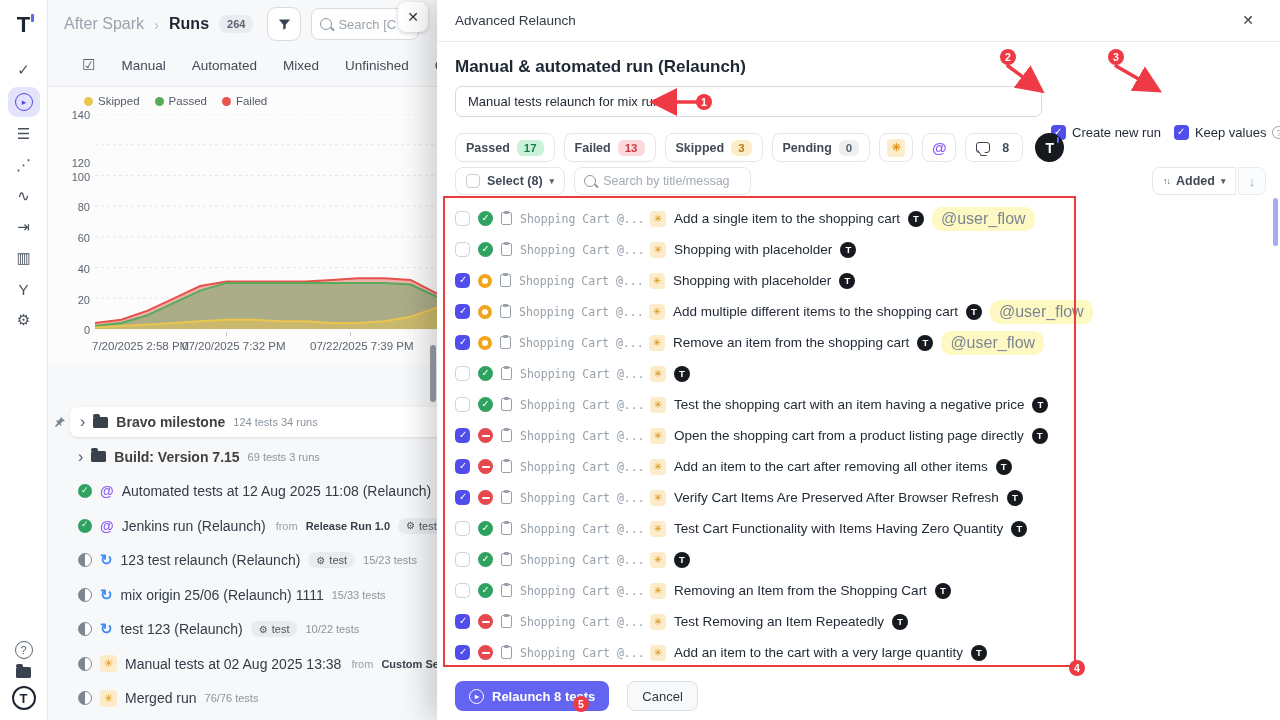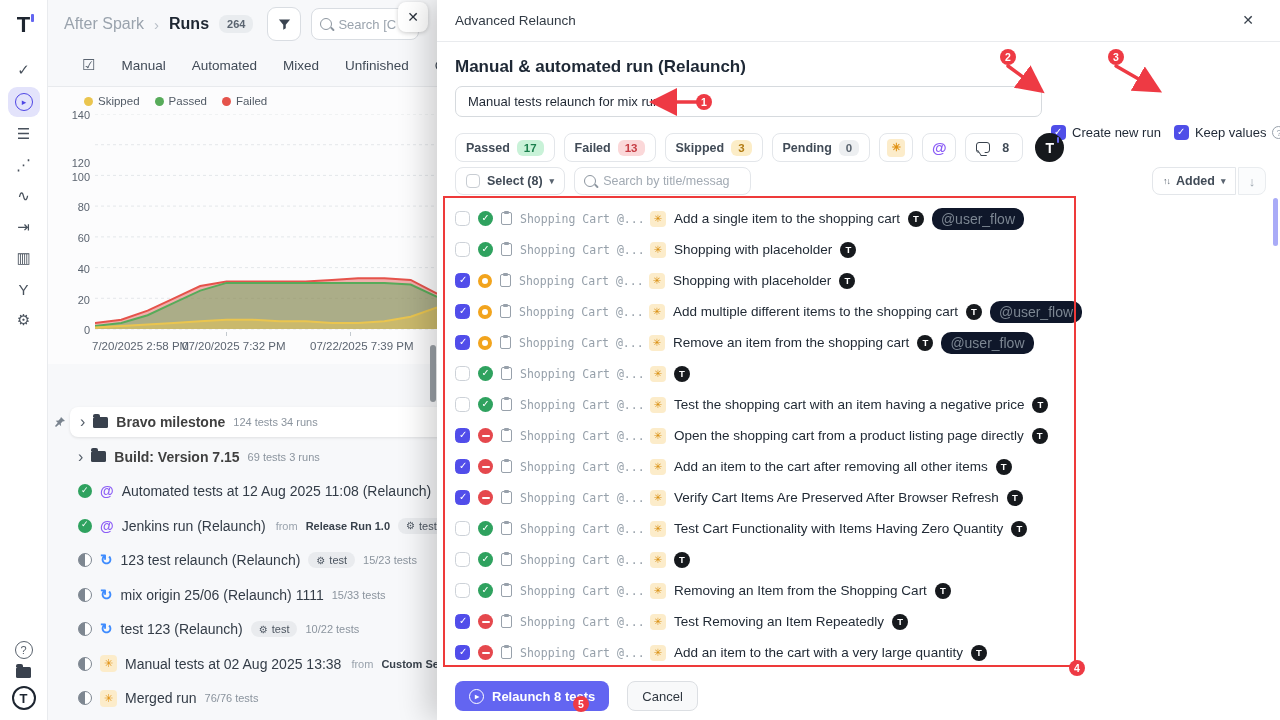--- a/index.html
+++ b/index.html
@@ -155,21 +155,21 @@
   .tst.skipped { width:14px; height:14px; border:4px solid #f2a41d; background:#fff; }
   .tst.failed { background:#e5484d; } .tst.failed::after { content:""; position:absolute; left:3.5px; top:6.5px; width:8px; height:2px; background:#fff; border-radius:1px; }
   .i-clip { width:11px; height:13px; border:1.5px solid #98a1ab; border-radius:2px; position:relative; flex:none; }
   .i-clip::before { content:""; position:absolute; top:-2.5px; left:2px; width:5px; height:3px; background:#98a1ab; border-radius:1px; }
   .tsuite { font-family:"DejaVu Sans Mono", monospace; font-size:11.5px; color:#96a0aa; width:122px; flex:none; white-space:nowrap; overflow:hidden; }
   .tspark { width:16px; height:16px; background:#fcecca; border-radius:4px; color:#d98f10; font-size:10px;
     display:flex; align-items:center; justify-content:center; flex:none; }
   .ttitle { font-size:13.5px; color:#222b36; white-space:nowrap; }
   .tbadge { width:16px; height:16px; background:#16191d; border-radius:50%; color:#fff; font-size:9.5px; font-weight:bold;
     display:flex; align-items:center; justify-content:center; flex:none; }
-  .ttag { background:#0f172a; border-radius:10px; padding:3px 9px; font-size:14px; color:#7c8692; }
+  .ttag { background:#fef9c3; border-radius:10px; padding:3px 9px; font-size:16px; color:#7c8692; }
 
   .m-footer { position:absolute; left:18px; top:681px; display:flex; gap:18px; }
   .btn-relaunch { height:30px; background:#6365f1; border:none; border-radius:8px; color:#fff; font-size:13px;
     font-weight:600; display:flex; align-items:center; gap:8px; padding:0 14px; cursor:pointer; font-family:"Liberation Sans",sans-serif; }
   .i-play { width:15px; height:15px; border:1.6px solid #fff; border-radius:50%; display:flex; align-items:center;
     justify-content:center; font-size:8px; padding-left:1px; color:#fff; }
   .btn-cancel { height:30px; background:#f8f9fa; border:1px solid #dcdfe3; border-radius:8px; color:#2f3740;
     font-size:13px; padding:0 14px; cursor:pointer; font-family:"Liberation Sans",sans-serif; }
 
   

